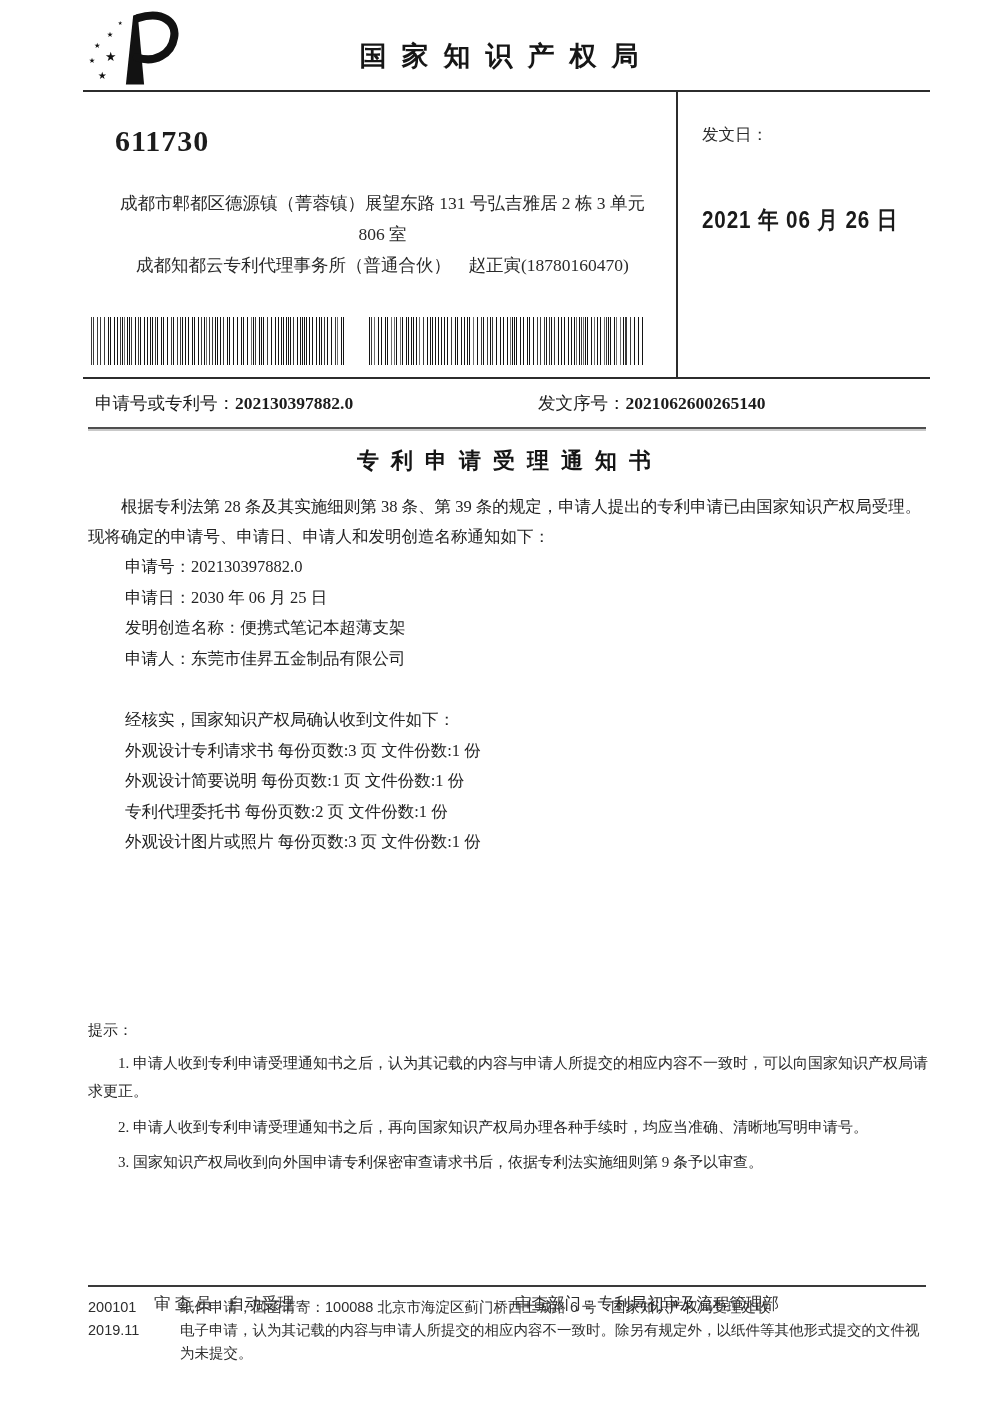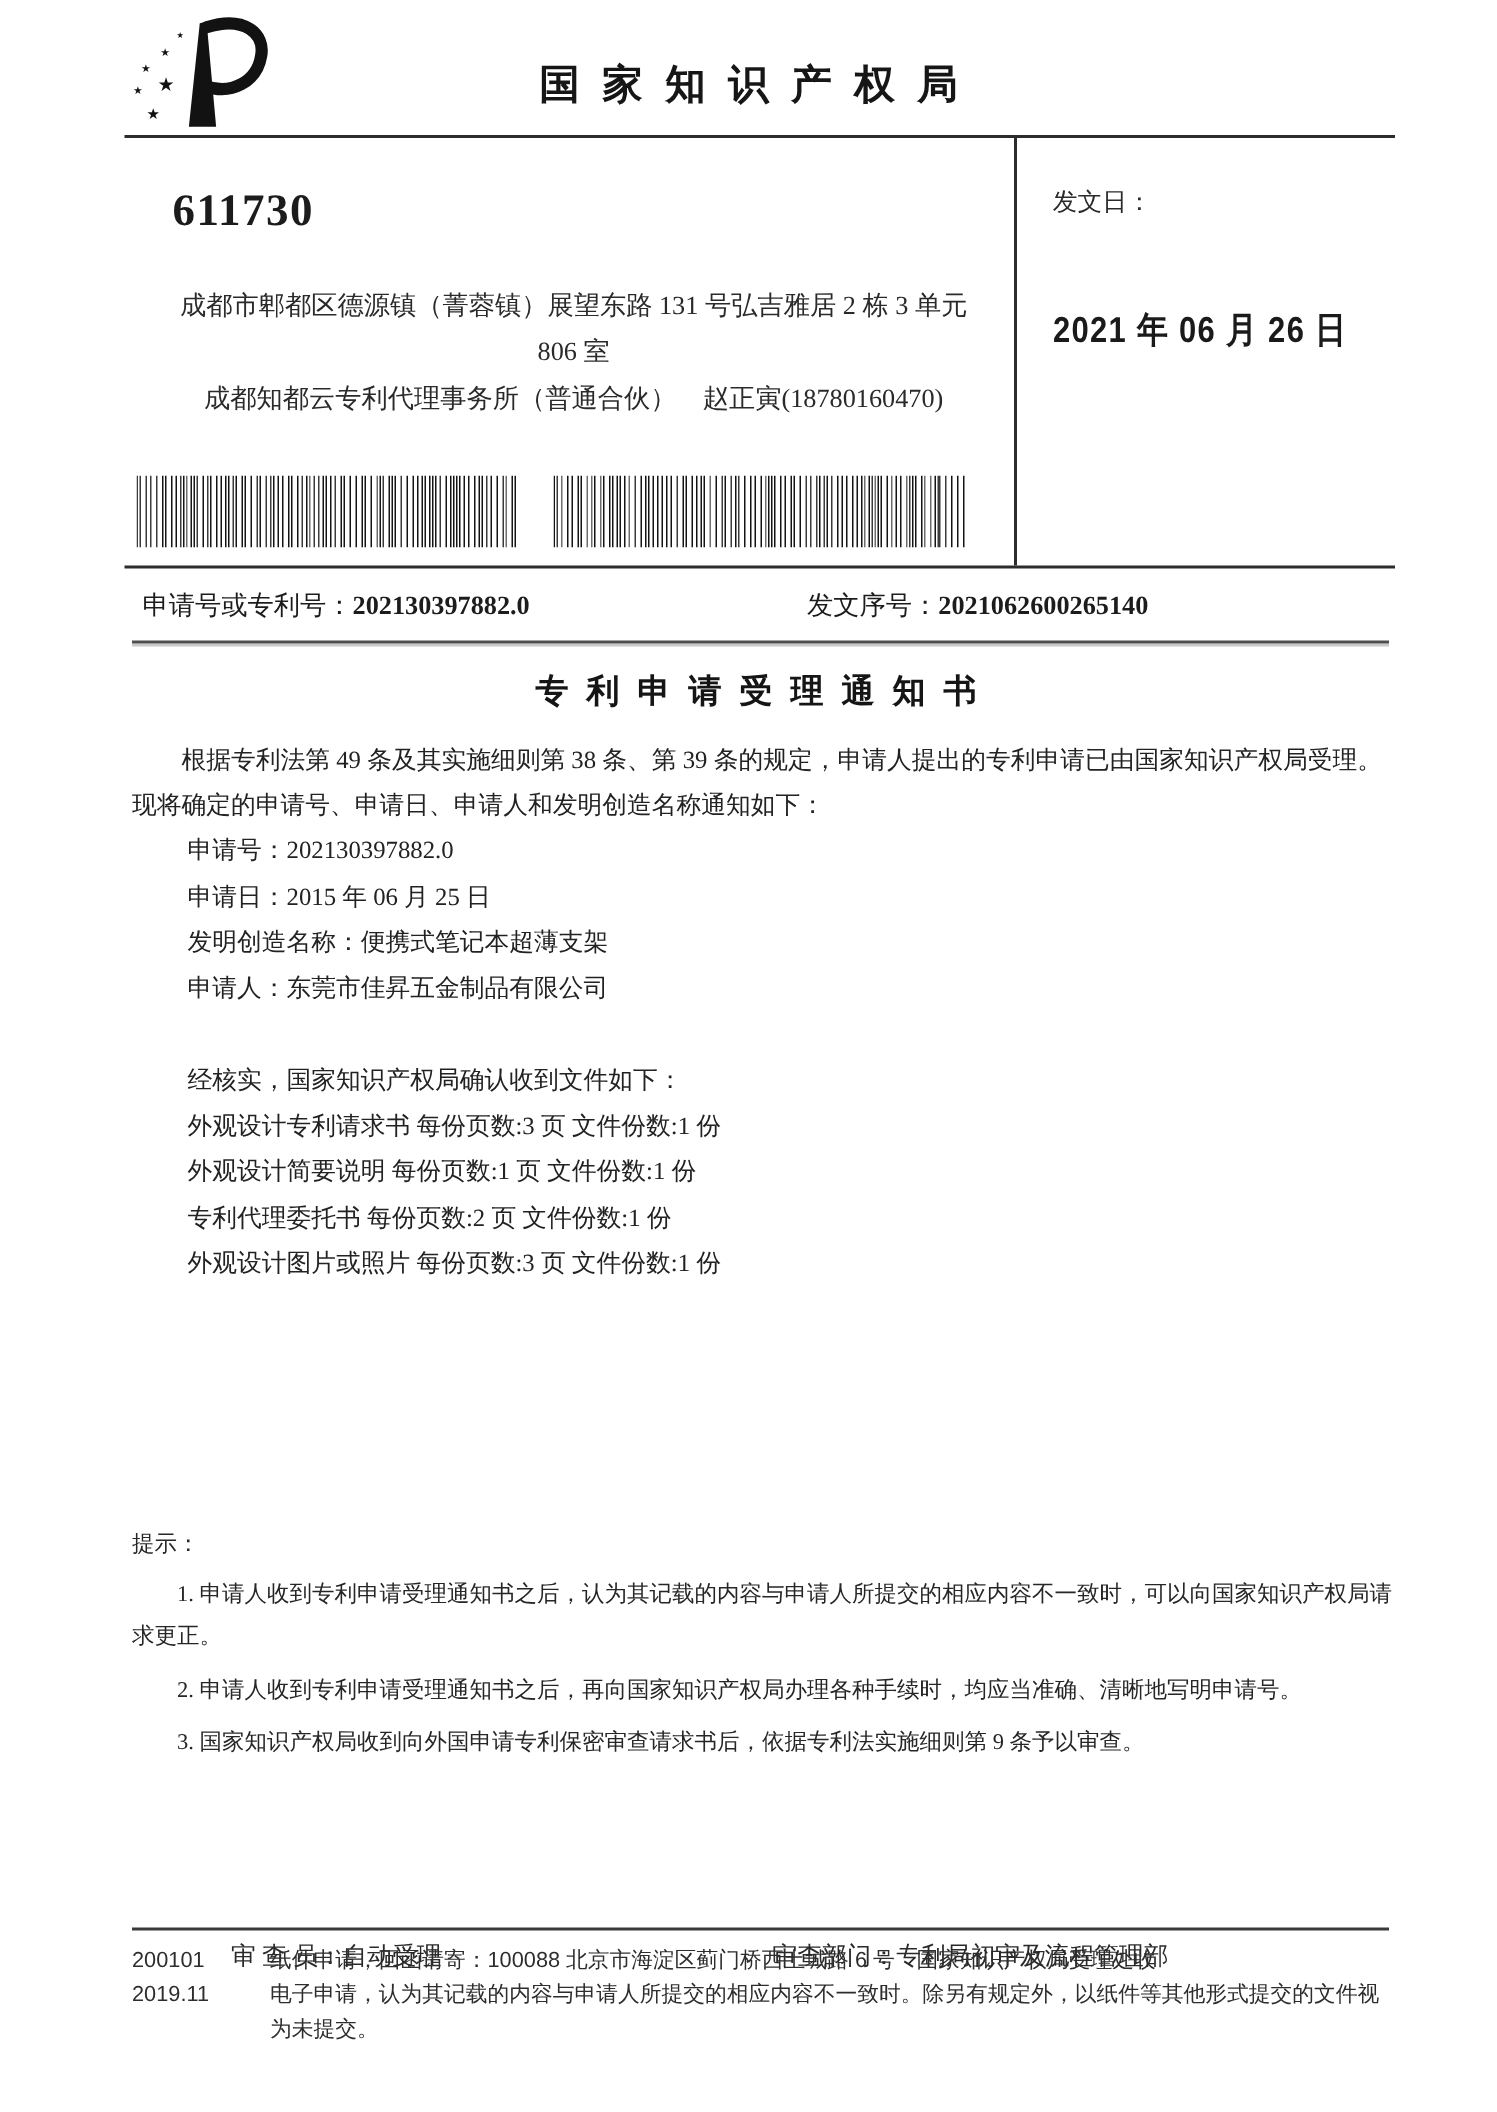--- a/index.html
+++ b/index.html
@@ -322,25 +322,25 @@
     </div>
     <div class="num-right">
       <span>发文序号：</span><span class="num-value">2021062600265140</span>
     </div>
   </div>
   <div class="thick-rule"></div>
 
   <div class="body">
     <div class="notice-title">专利申请受理通知书</div>
 
-    <p class="para">根据专利法第 49 条及其实施细则第 38 条、第 39 条的规定，申请人提出的专利申请已由国家知识产权局受理。现将确定的申请号、申请日、申请人和发明创造名称通知如下：</p>
+    <p class="para">根据专利法第 28 条及其实施细则第 38 条、第 39 条的规定，申请人提出的专利申请已由国家知识产权局受理。现将确定的申请号、申请日、申请人和发明创造名称通知如下：</p>
 
     <div>
       <div class="detail-line">申请号：202130397882.0</div>
-      <div class="detail-line">申请日：2015 年 06 月 25 日</div>
+      <div class="detail-line">申请日：2030 年 06 月 25 日</div>
       <div class="detail-line">发明创造名称：便携式笔记本超薄支架</div>
       <div class="detail-line">申请人：东莞市佳昇五金制品有限公司</div>
     </div>
 
     <div class="confirm-block">
       <div class="confirm-line">经核实，国家知识产权局确认收到文件如下：</div>
       <div class="doc-line">外观设计专利请求书 每份页数:3 页  文件份数:1 份</div>
       <div class="doc-line">外观设计简要说明 每份页数:1 页  文件份数:1 份</div>
       <div class="doc-line">专利代理委托书 每份页数:2 页  文件份数:1 份</div>
       <div class="doc-line">外观设计图片或照片  每份页数:3 页  文件份数:1 份</div>

